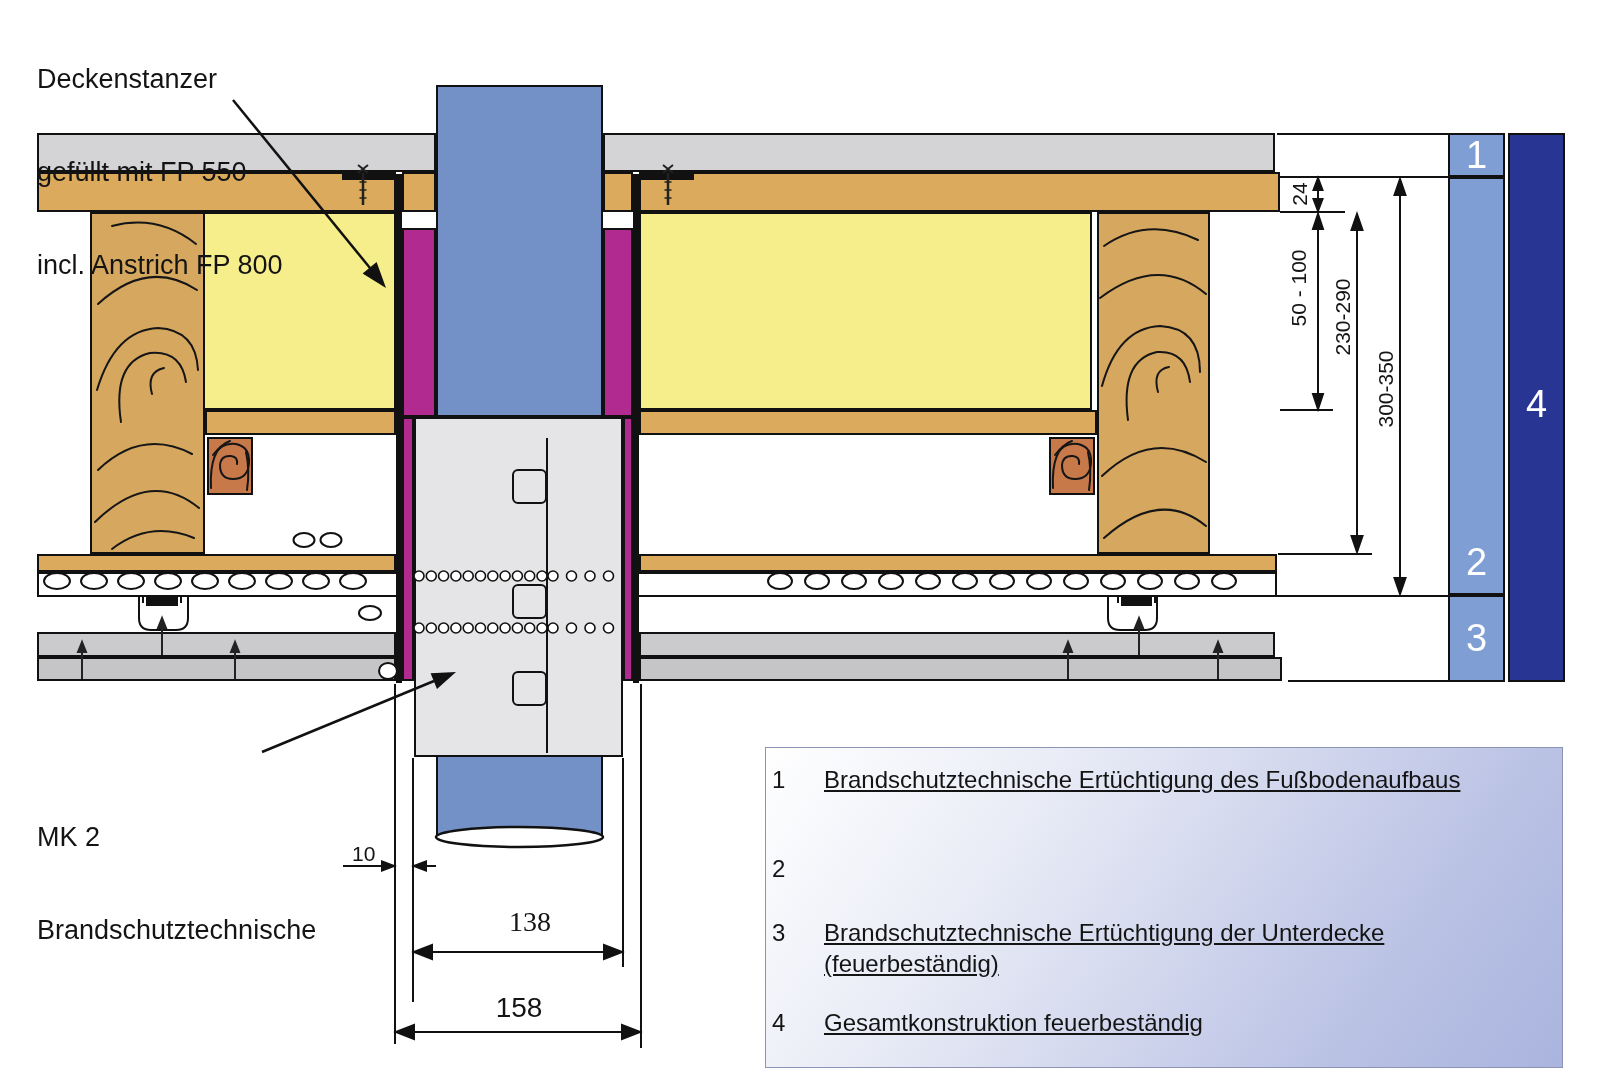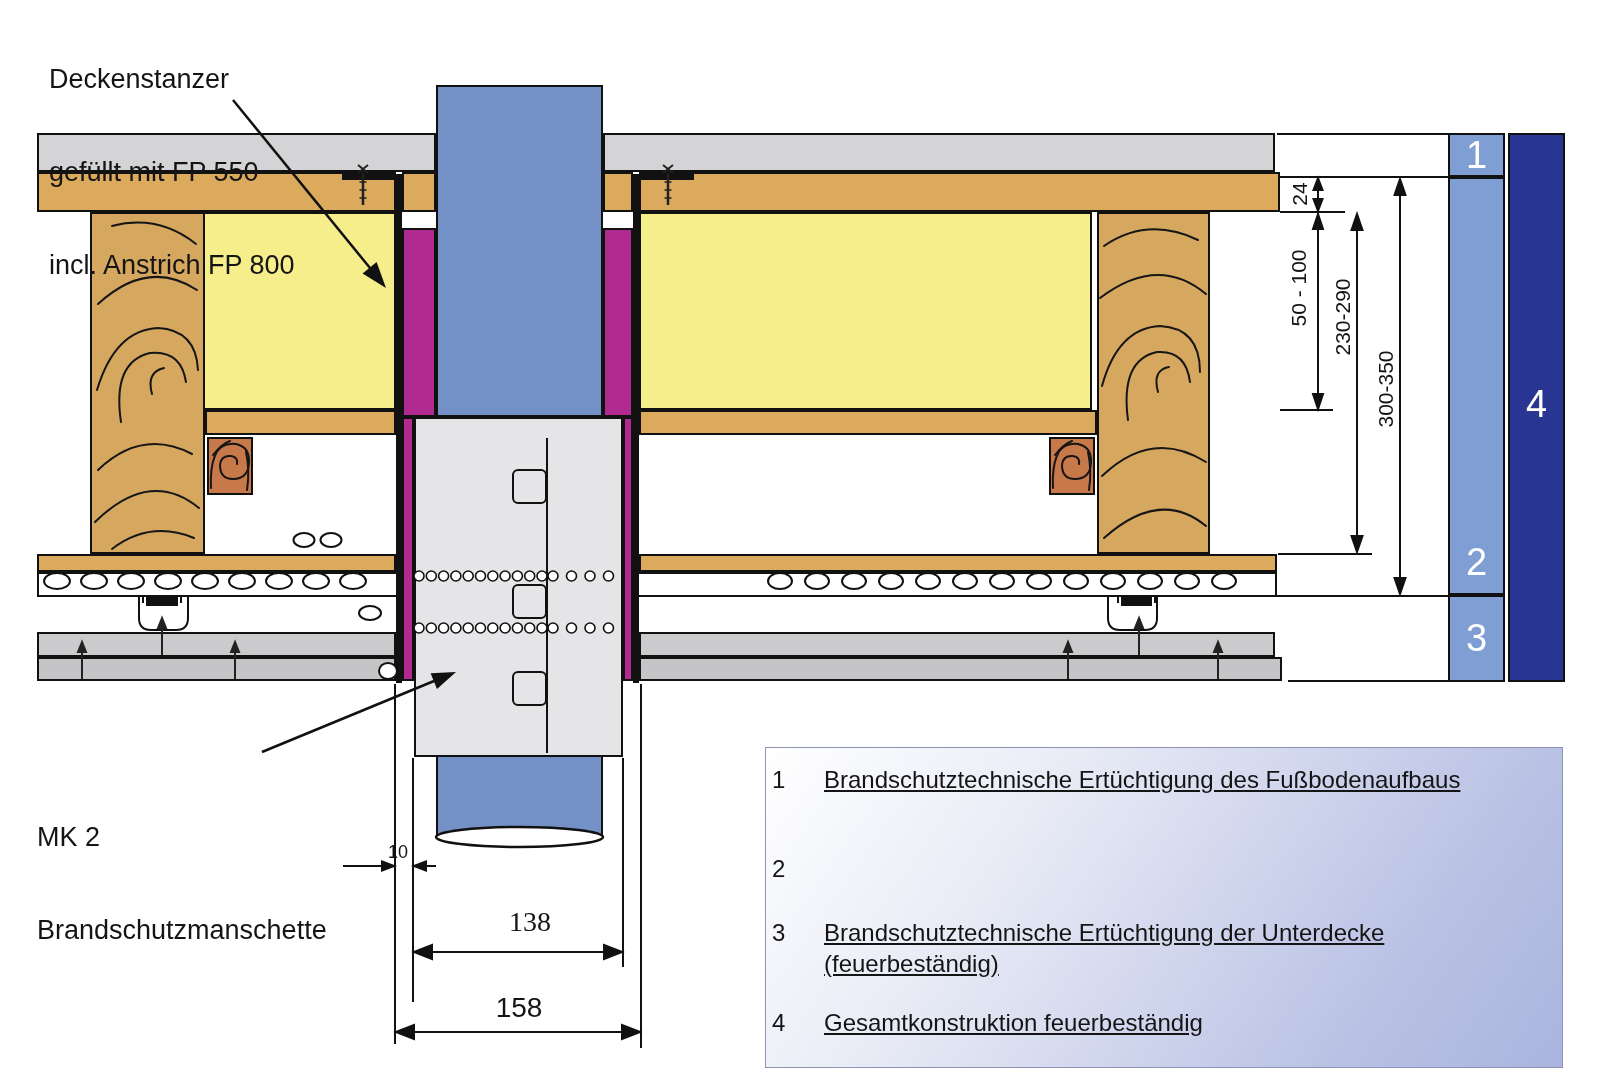--- a/index.html
+++ b/index.html
@@ -3,21 +3,21 @@
 <meta charset="utf-8">
 <style>
   html,body{margin:0;padding:0;background:#fff;}
   #stage{position:relative;width:1600px;height:1068px;background:#ffffff;overflow:hidden;
          font-family:"Liberation Sans",sans-serif;color:#141414;}
   .ly{position:absolute;box-sizing:border-box;border:2px solid #111;}
   .solid{position:absolute;background:#111;}
   .t{position:absolute;white-space:pre;}
   .ann{font-size:27px;line-height:31px;}
   .dimh{font-size:28px;text-align:center;width:120px;}
-  .dims{font-size:18px;margin-left:36px;}
+  .dims{font-size:21px;}
   .vdim{position:absolute;width:130px;text-align:center;font-size:21px;transform:rotate(-90deg);}
   .marker{position:absolute;color:#fff;font-size:38px;text-align:center;}
   #legend{position:absolute;left:765px;top:747px;width:798px;height:321px;
           background:linear-gradient(125deg,#ffffff 0%,#e9ecf6 30%,#b9c1e4 78%,#aab4de 100%);
           border:1px solid #8d93b4;box-sizing:border-box;}
   .leg-item{position:absolute;left:0;display:flex;font-size:24px;line-height:31px;}
   .leg-num{width:52px;padding-left:6px;flex:0 0 auto;}
   .leg-text{max-width:730px;text-decoration:underline;}
   svg{position:absolute;left:0;top:0;pointer-events:none;}
 </style>
@@ -73,28 +73,28 @@
 
   <div class="ly" style="left:1448px;top:133px;width:57px;height:44px;background:#7f9fd4;"></div>
   <div class="ly" style="left:1448px;top:177px;width:57px;height:418px;background:#7f9fd4;"></div>
   <div class="ly" style="left:1448px;top:595px;width:57px;height:87px;background:#7f9fd4;"></div>
   <div class="ly" style="left:1508px;top:133px;width:57px;height:549px;background:#283593;"></div>
   <div class="marker" style="left:1448px;top:134px;width:57px;line-height:42px;">1</div>
   <div class="marker" style="left:1448px;top:540px;width:57px;line-height:44px;">2</div>
   <div class="marker" style="left:1448px;top:616px;width:57px;line-height:44px;">3</div>
   <div class="marker" style="left:1508px;top:382px;width:57px;line-height:44px;">4</div>
 
-  <div class="t ann" style="left:37px;top:2px;margin-left:12px;">
+  <div class="t ann" style="left:37px;top:2px;">
     <div>Deckenstanzer</div>
     <div>gefüllt mit FP 550</div>
     <div>incl. Anstrich FP 800</div>
   </div>
   <div class="t ann" style="left:37px;top:760px;">
     <div>MK 2</div>
-    <div>Brandschutzmanschette</div>
+    <div>Brandschutztechnische</div>
   </div>
 
   <div class="t dims" style="left:352px;top:842px;">10</div>
   <div class="t dimh" style="left:470px;top:906px;font-family:Liberation Serif, serif;">138</div>
   <div class="t dimh" style="left:459px;top:992px;">158</div>
   <div class="vdim" style="left:1235px;top:182px;">24</div>
   <div class="vdim" style="left:1234px;top:276px;">50 - 100</div>
   <div class="vdim" style="left:1278px;top:305px;">230-290</div>
   <div class="vdim" style="left:1321px;top:377px;">300-350</div>
 

